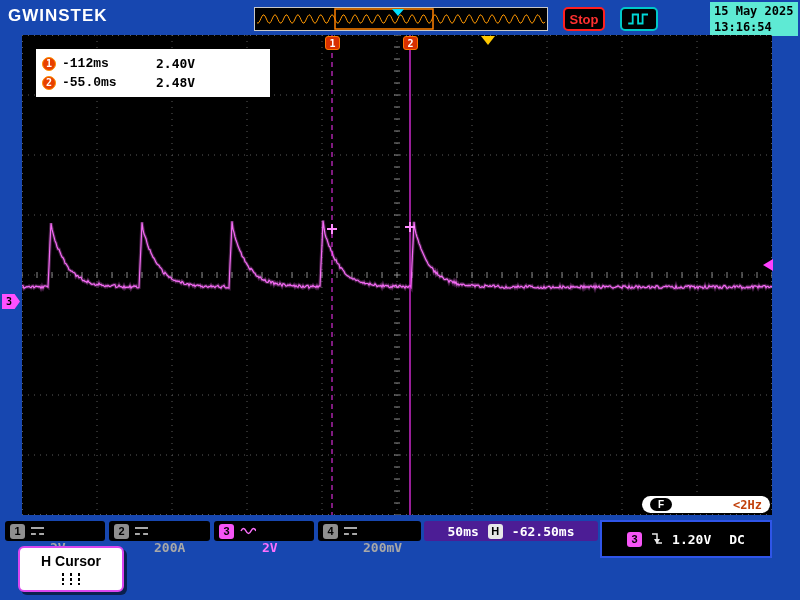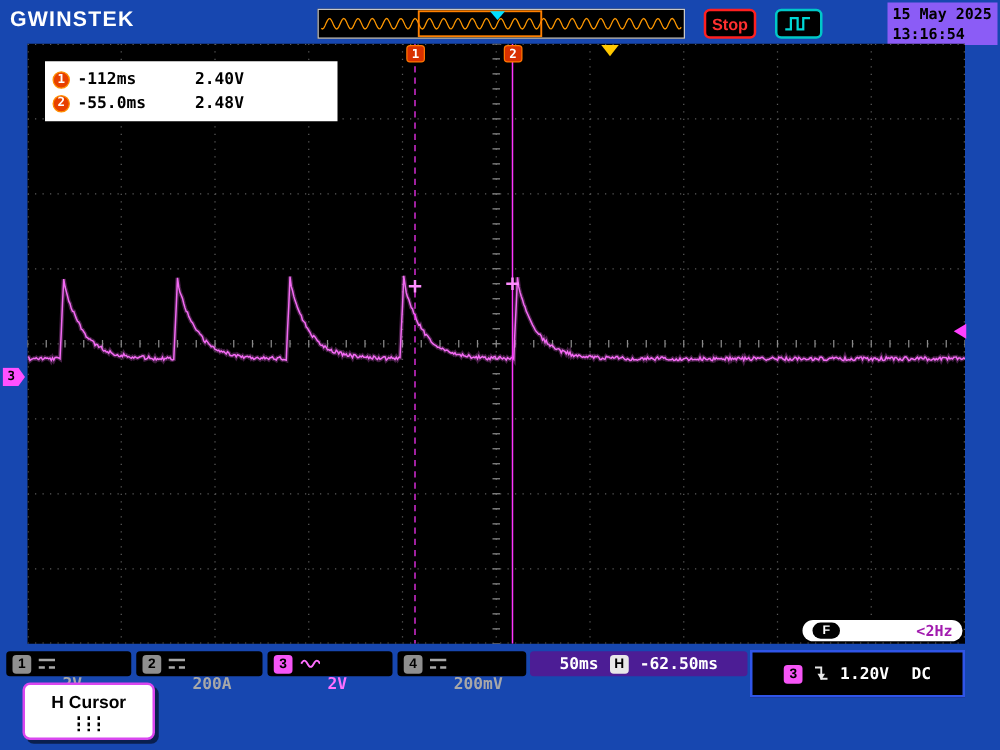--- a/index.html
+++ b/index.html
@@ -7,48 +7,48 @@
          font-family:"DejaVu Sans Mono", monospace;padding-left:32px;}
   .abs{position:absolute;}
 
   
   .logo{left:8px;top:6px;color:#fff;font:bold 17px "Liberation Sans",sans-serif;letter-spacing:1px;}
   .preview{left:254px;top:7px;width:294px;height:24px;background:#000;border:1px solid #c8c8c8;box-sizing:border-box;}
   .stop-btn{left:563px;top:7px;width:42px;height:24px;background:#000;border:2px solid #ff2020;border-radius:5px;
             color:#ff3030;font:bold 13px "Liberation Sans",sans-serif;display:flex;align-items:center;justify-content:center;box-sizing:border-box;}
   .trig-icon{left:620px;top:7px;width:38px;height:24px;background:#000;border:2px solid #00c8c8;border-radius:5px;
              display:flex;align-items:center;justify-content:center;box-sizing:border-box;}
-  .datetime{left:710px;top:2px;width:88px;height:34px;background:#8b5cf6;color:#000;
+  .datetime{left:710px;top:2px;width:88px;height:34px;background:#5eead4;color:#000;
             font:bold 12px "DejaVu Sans Mono",monospace;line-height:16px;padding:1px 4px;box-sizing:border-box;}
 
   
   .grat{left:22px;top:35px;width:750px;height:480px;background:#000;}
 
   
   .readout{left:36px;top:49px;width:234px;background:#fff;padding:5px 6px 5px 6px;box-sizing:border-box;z-index:4;}
   .rrow{display:flex;align-items:center;gap:6px;height:19px;font:bold 13px "DejaVu Sans Mono",monospace;color:#000;}
-  .rrow .rt{width:88px;}
+  .rrow .rt{width:88px;font-family:Liberation Mono, monospace;}
   .rrow.delta{padding-left:20px;}
   .cbadge{width:14px;height:14px;border-radius:50%;background:#e84000;border:1px solid #ff9000;color:#fff;
           font:bold 10px "DejaVu Sans Mono",monospace;display:flex;align-items:center;justify-content:center;flex:none;box-sizing:border-box;}
 
   
   .clabel{top:36px;width:15px;height:14px;background:#d83000;border:1px solid #ff7700;border-radius:3px;color:#fff;
           font:bold 10px "DejaVu Sans Mono",monospace;display:flex;align-items:center;justify-content:center;z-index:5;box-sizing:border-box;}
   .tpos{top:36px;width:0;height:0;border-left:7px solid transparent;border-right:7px solid transparent;border-top:9px solid #ffc800;z-index:5;}
   .tlevel{left:763px;width:0;height:0;border-top:6px solid transparent;border-bottom:6px solid transparent;border-right:10px solid #ff40ff;z-index:5;}
   .chmark{left:2px;width:18px;height:15px;background:#ff50ff;color:#000;font:bold 10px "DejaVu Sans Mono",monospace;
           display:flex;align-items:center;justify-content:center;clip-path:polygon(0 0,70% 0,100% 50%,70% 100%,0 100%);z-index:5;padding-right:4px;box-sizing:border-box;}
 
   
   .freq{left:642px;top:496px;width:128px;height:17px;background:#fff;border-radius:9px;display:flex;align-items:center;
         padding:0 8px;box-sizing:border-box;z-index:4;}
   .fb{background:#000;color:#fff;border-radius:7px;width:22px;height:13px;font:bold 10px "Liberation Sans",sans-serif;
       display:flex;align-items:center;justify-content:center;}
-  .fv{margin-left:auto;font:bold 12px "DejaVu Sans Mono",monospace;color:#a21caf;}
+  .fv{margin-left:auto;font:bold 12px "DejaVu Sans Mono",monospace;color:#c2410c;}
 
   
   .ch{top:521px;height:20px;background:#000;border-radius:3px;display:flex;align-items:center;gap:6px;padding:0 5px;box-sizing:border-box;}
   .ch1{left:5px;width:100px;} .ch2{left:109px;width:101px;} .chc3{left:214px;width:100px;} .ch4{left:318px;width:103px;}
   .chb{width:15px;height:15px;border-radius:3px;background:#8f8f8f;color:#000;font:bold 11px "Liberation Sans",sans-serif;
        display:flex;align-items:center;justify-content:center;flex:none;}
   .chb.mag{background:#f655f6;}
   .chs{font:bold 13px "DejaVu Sans Mono",monospace;color:#a8a8a8;margin-top:33px;}
   .chs.mag{color:#ff70ff;}
   .dcicon{width:13px;height:8px;border-top:2px solid #a8a8a8;border-bottom:2px dashed #a8a8a8;box-sizing:border-box;flex:none;}

